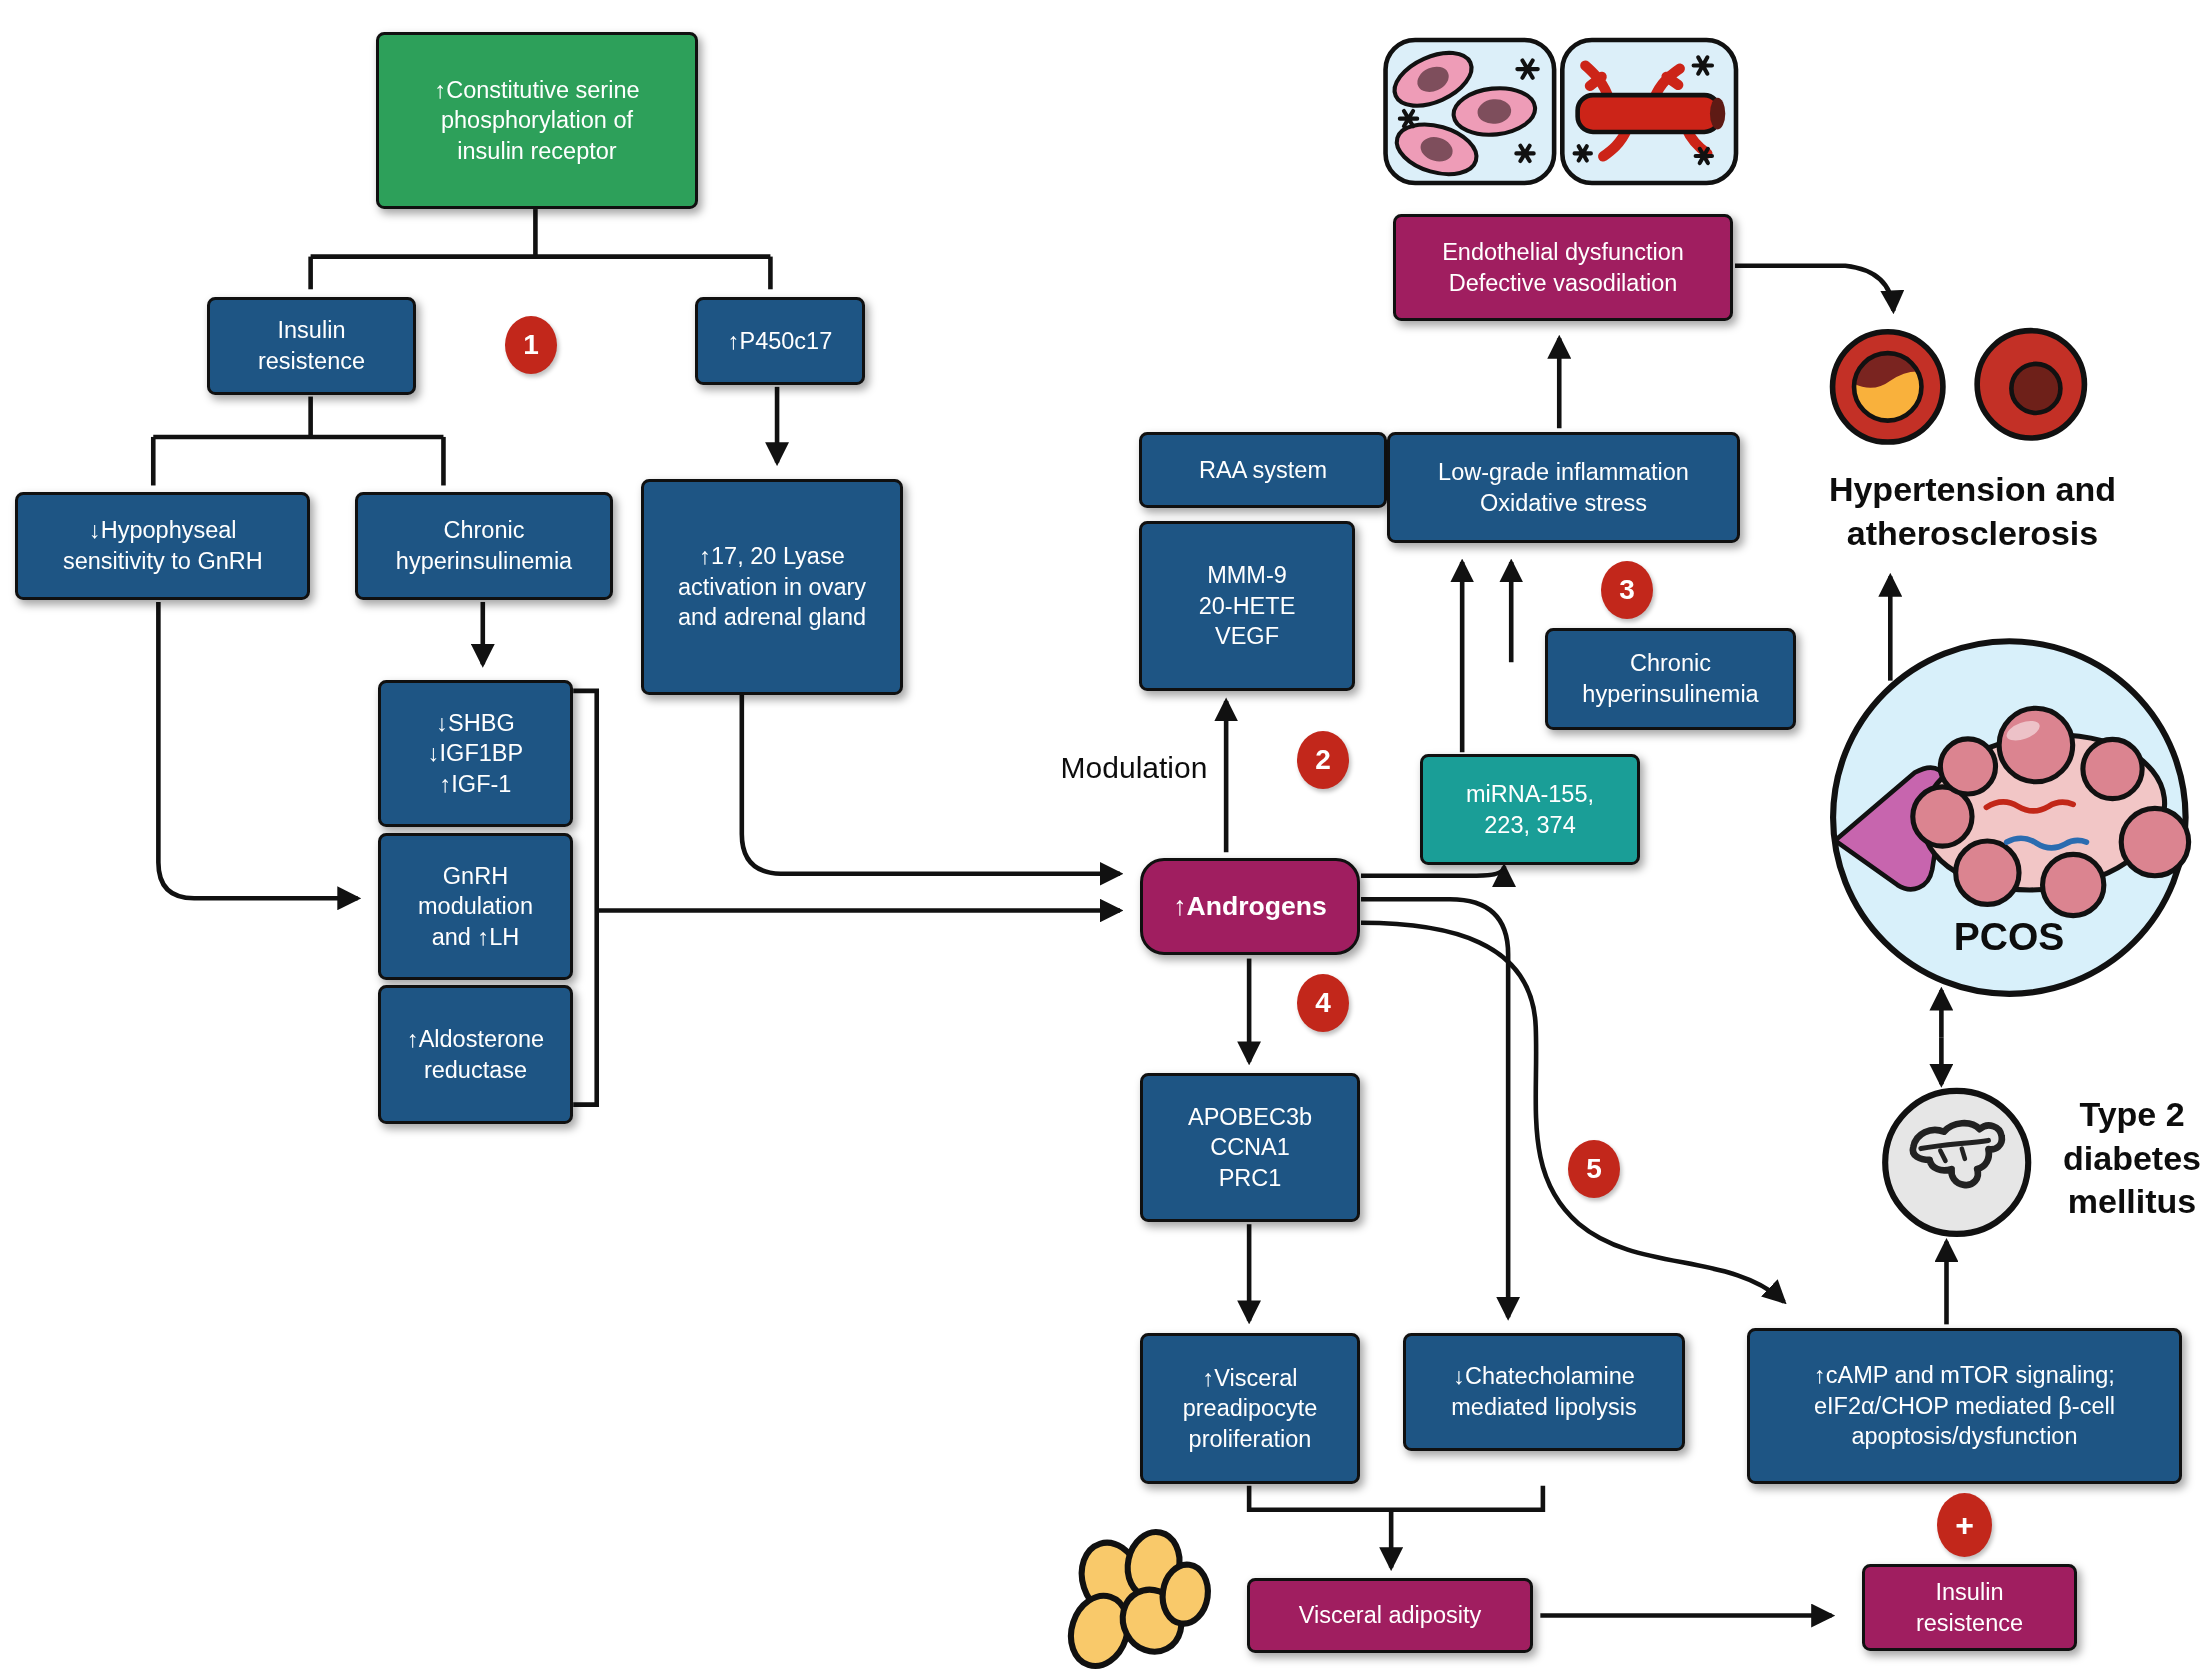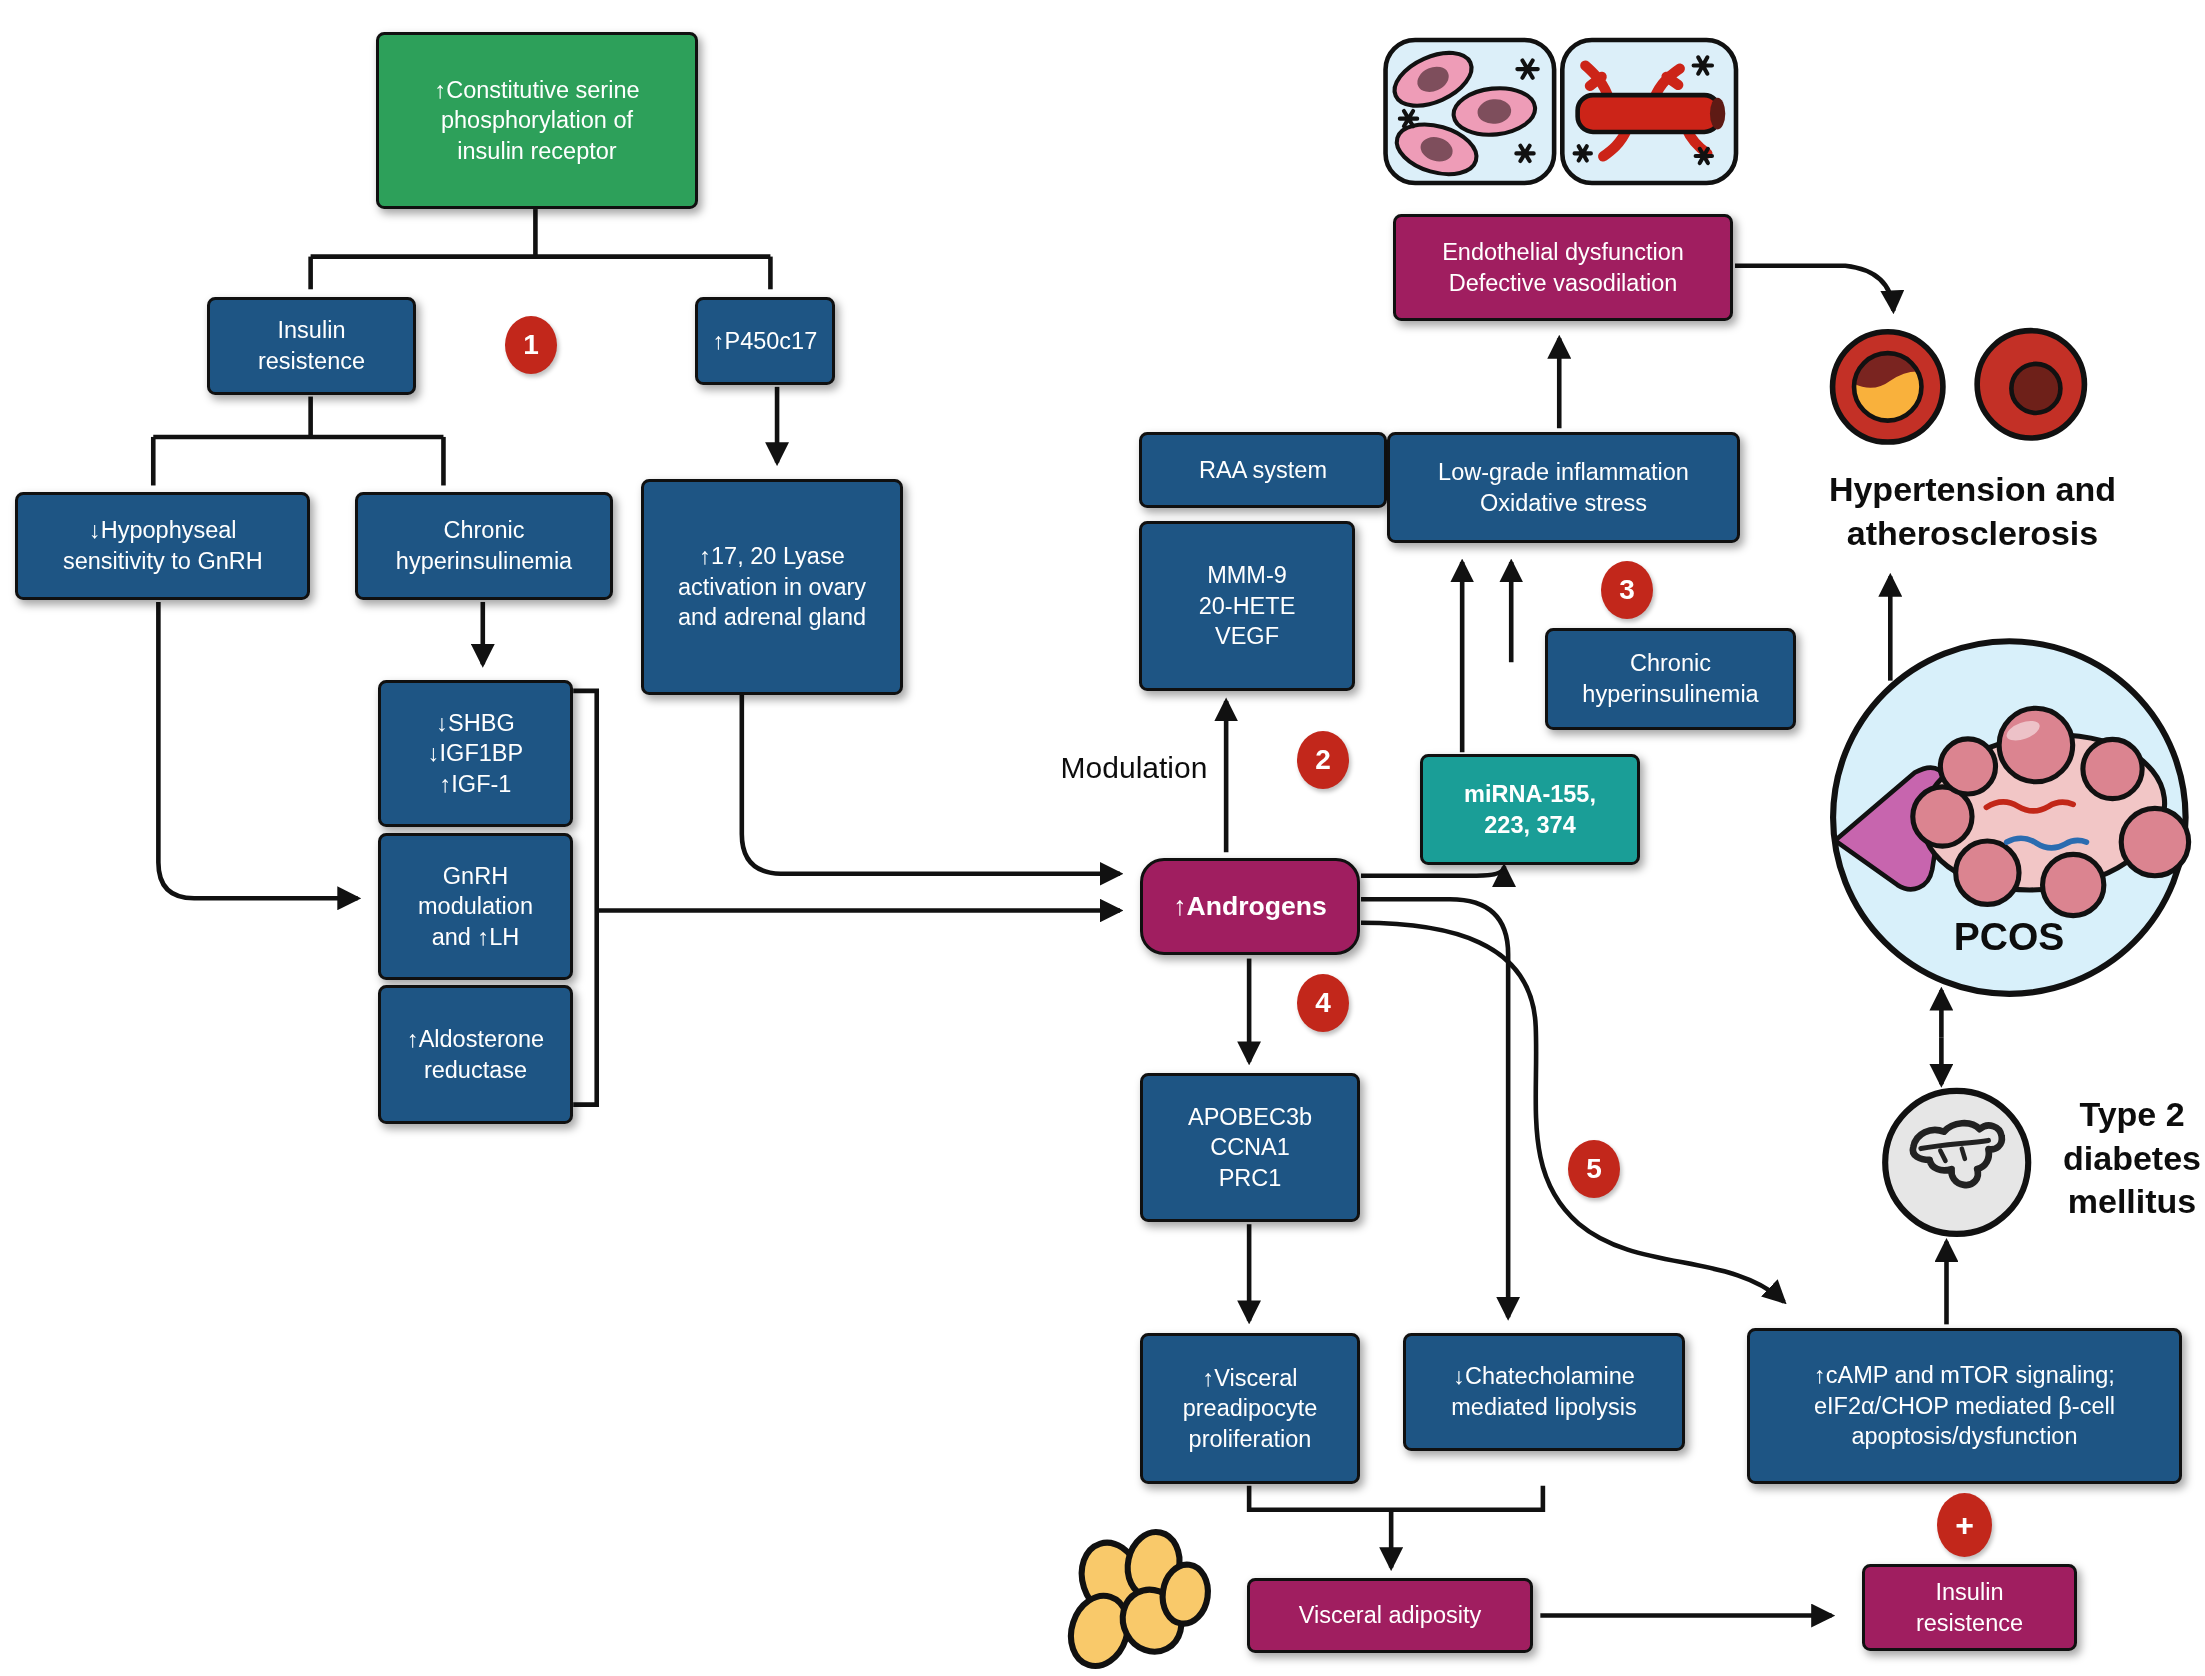--- a/index.html
+++ b/index.html
@@ -9,21 +9,21 @@
   .box{
     position:absolute;display:flex;align-items:center;justify-content:center;
     text-align:center;white-space:pre-line;box-sizing:border-box;
     border:3.6px solid #101010;border-radius:8.2px;color:#ffffff;
     font-size:23.5px;line-height:1.3;padding:5.1px 8.2px;
     box-shadow:3.6px 4.6px 8.2px rgba(0,0,0,0.35);
   }
   .blue{background:#1E5584;}
   .green{background:#2DA05A;}
   .magenta{background:#A01E60;}
-  .teal{background:#1A9E97;font-weight:bold;}
+  .teal{background:#1A9E97;}
   .bold{font-weight:700;}
   .lbl{position:absolute;color:#0d0d0d;text-align:center;white-space:pre-line;}
   .heading{font-weight:700;font-size:34px;line-height:1.28;}
   .modlbl{font-size:30px;}
   .pcoslbl{font-weight:700;font-size:39px;}
   .badge{
     position:absolute;background:#C2271B;color:#fff;font-weight:700;
     display:flex;align-items:center;justify-content:center;border-radius:50%;
     font-size:28px;box-shadow:2px 3.1px 4.6px rgba(0,0,0,0.25);
   }
@@ -176,21 +176,21 @@
     </g>
   </svg>
 
   <div class="box green" style="left:376px;top:32px;width:322px;height:177px;text-align:center;">↑Constitutive serine
 phosphorylation of
 insulin receptor</div>
 
   <div class="box blue" style="left:207px;top:297px;width:209px;height:98px;">Insulin
 resistence</div>
 
-  <div class="box blue" style="left:695px;top:297px;width:140px;height:88px;">↑P450c17</div>
+  <div class="box blue" style="left:695px;top:297px;width:170px;height:88px;">↑P450c17</div>
 
   <div class="box blue" style="left:15.3px;top:492px;width:295px;height:108px;">↓Hypophyseal
 sensitivity to GnRH</div>
 
   <div class="box blue" style="left:355px;top:492px;width:258px;height:108px;">Chronic
 hyperinsulinemia</div>
 
   <div class="box blue" style="left:641px;top:479px;width:262px;height:216px;">↑17, 20 Lyase
 activation in ovary
 and adrenal gland</div>

